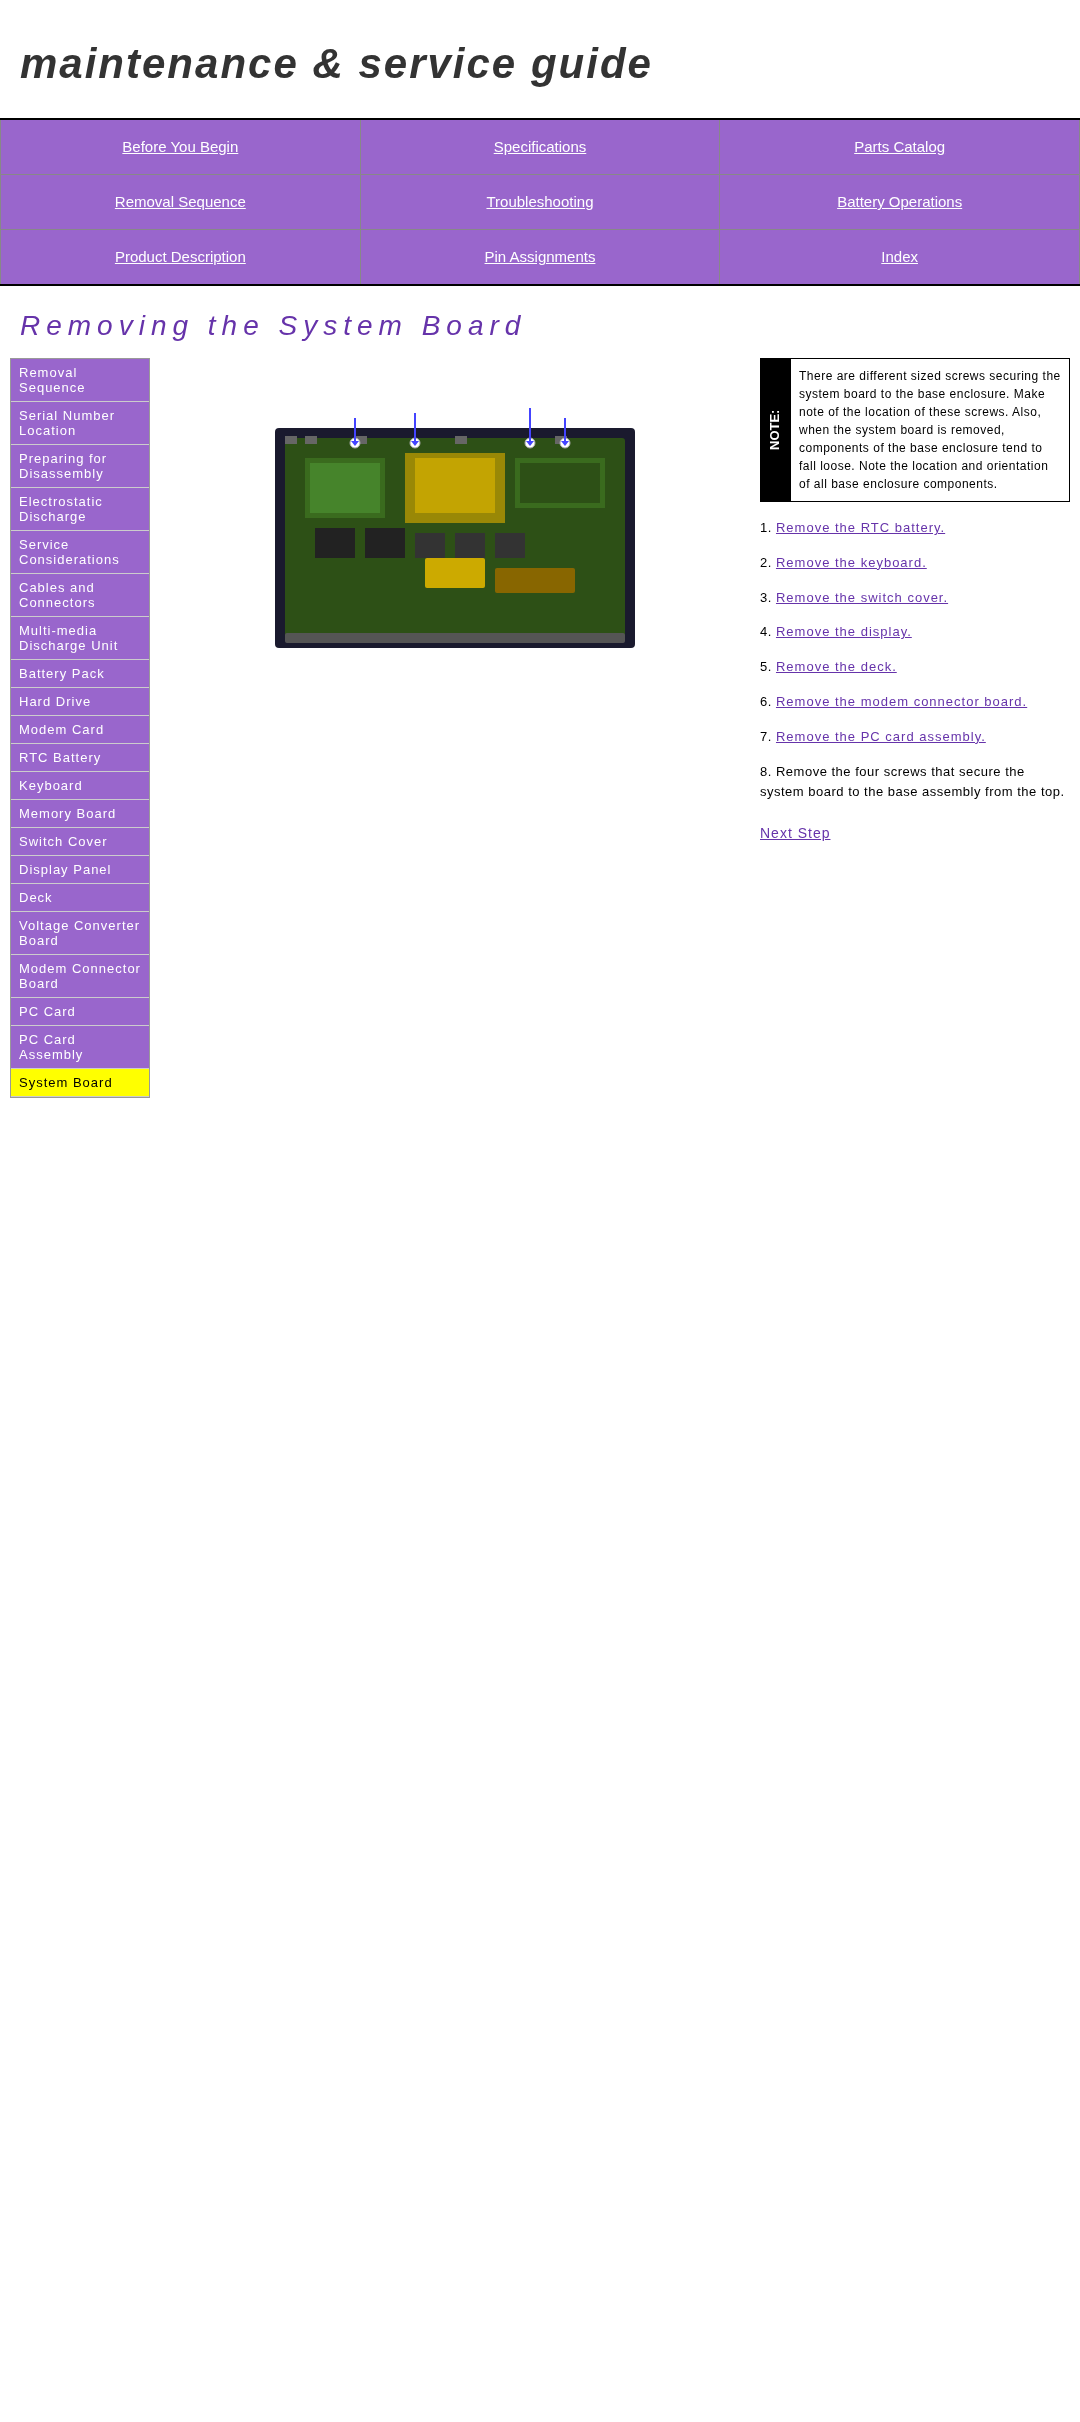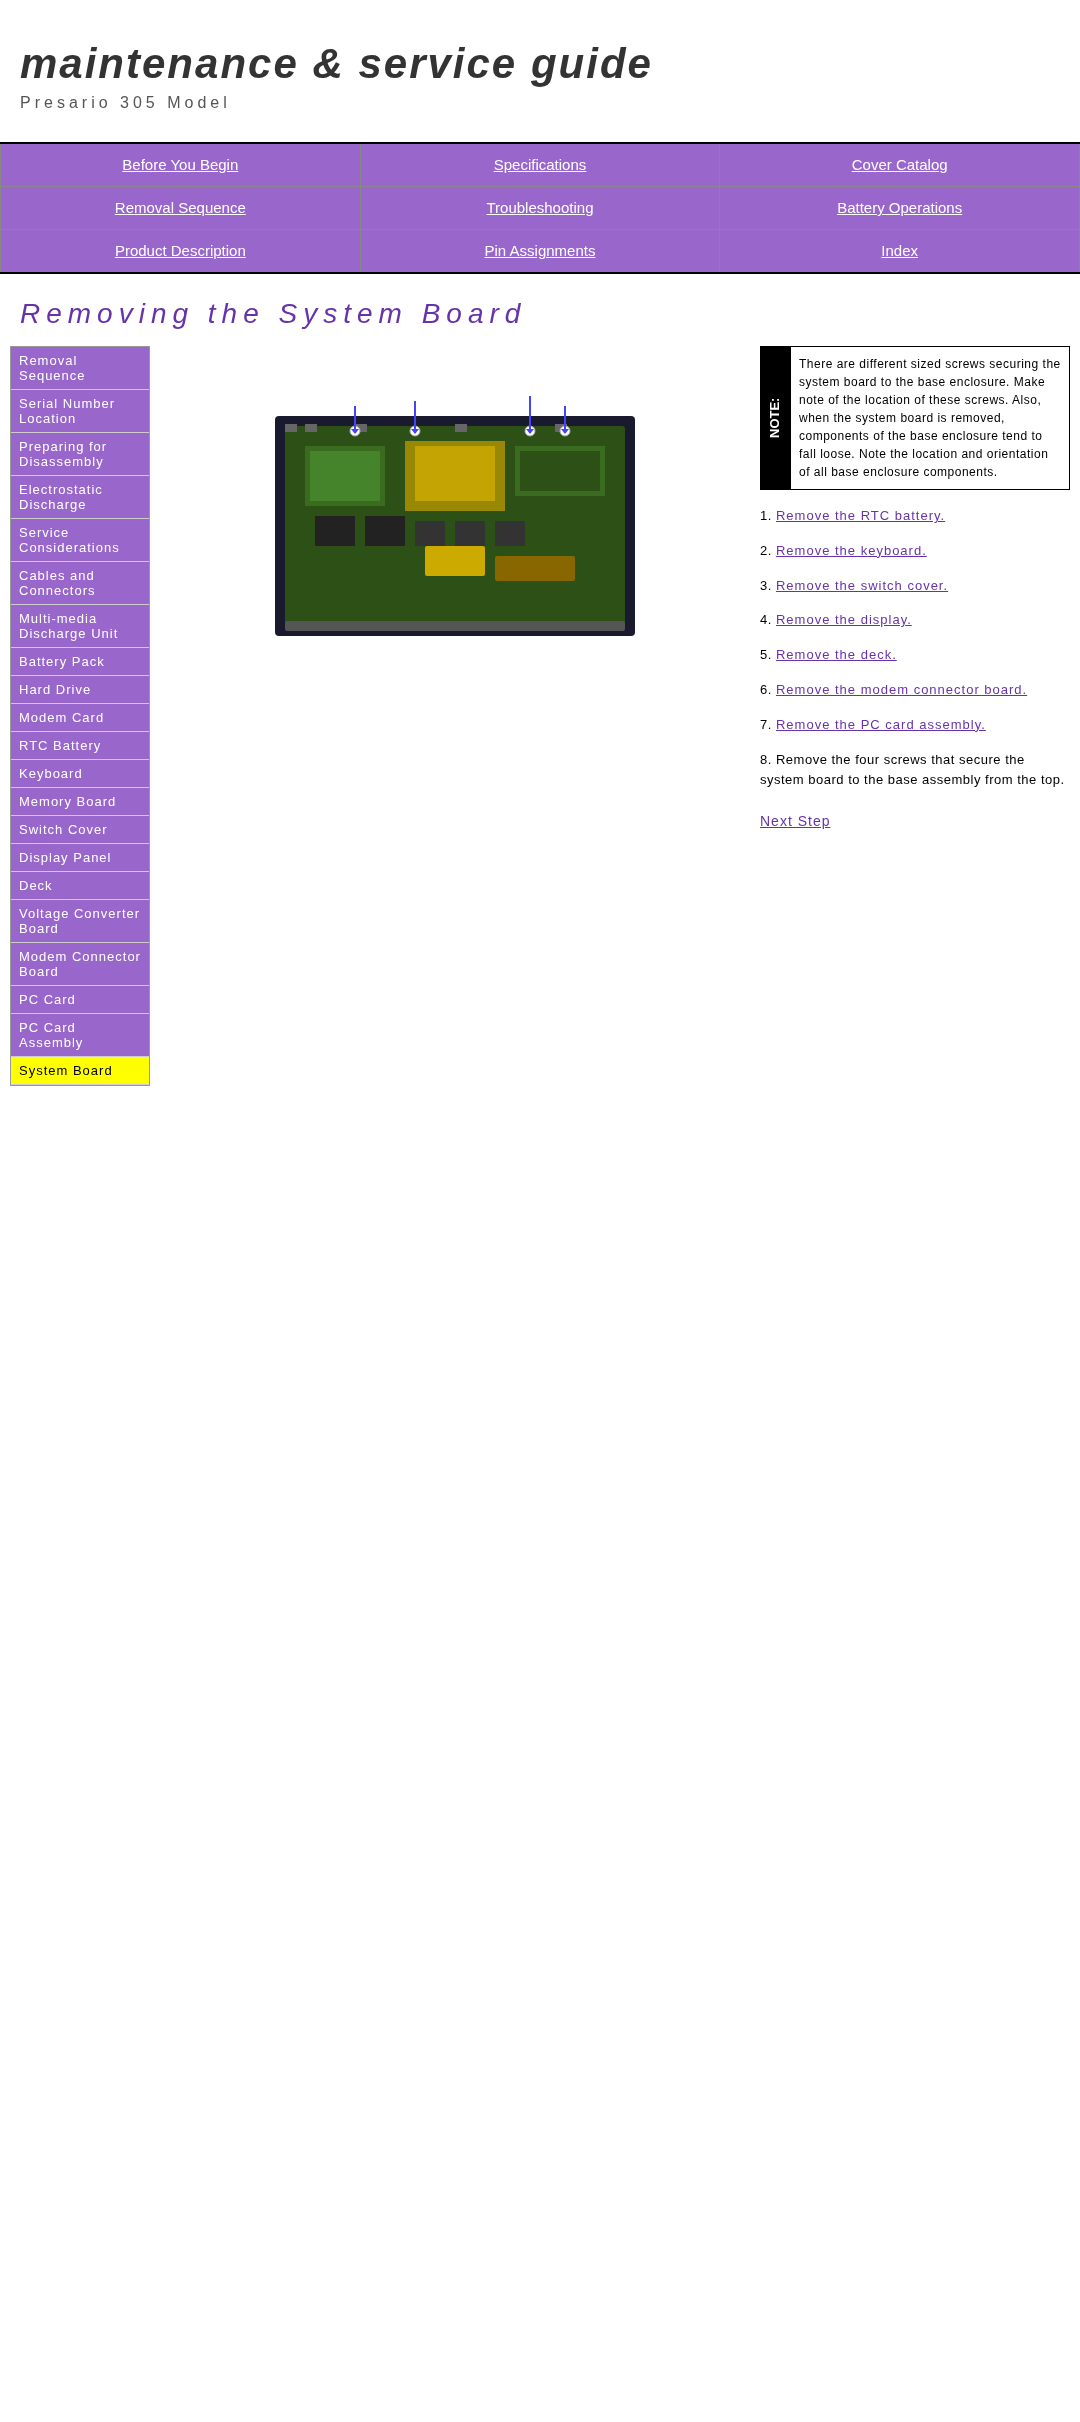--- a/index.html
+++ b/index.html
@@ -31,21 +31,21 @@
 
     .nav-table {
       width: 100%;
       border-collapse: collapse;
       margin-top: 20px;
       border-top: 2px solid #000;
       border-bottom: 2px solid #000;
     }
     .nav-table td {
       border: 1px solid #888;
-      padding: 12px 12px;
+      padding: 18px 12px;
       text-align: center;
       background: #9966cc;
       width: 33.33%;
       margin-top: 20px;
     }
     .nav-table td a {
       color: #fff;
       text-decoration: underline;
       font-size: 15px;
       font-family: Arial, sans-serif;
@@ -159,29 +159,28 @@
     .board-svg {
       width: 400px;
       height: 300px;
     }
   </style>
 </head>
 <body>
 
 <div class="header">
   <h1>maintenance &amp; service guide</h1>
-  <div class="subtitle">Presario 305 Model</div>
 </div>
 
 <table class="nav-table">
   <tbody id="nav-body">
       <tr>
         <td><a href="#">Before You Begin</a></td>
         <td><a href="#">Specifications</a></td>
-        <td><a href="#">Cover Catalog</a></td>
+        <td><a href="#">Parts Catalog</a></td>
       </tr>
       <tr>
         <td><a href="#">Removal Sequence</a></td>
         <td><a href="#">Troubleshooting</a></td>
         <td><a href="#">Battery Operations</a></td>
       </tr>
       <tr>
         <td><a href="#">Product Description</a></td>
         <td><a href="#">Pin Assignments</a></td>
         <td><a href="#">Index</a></td>

